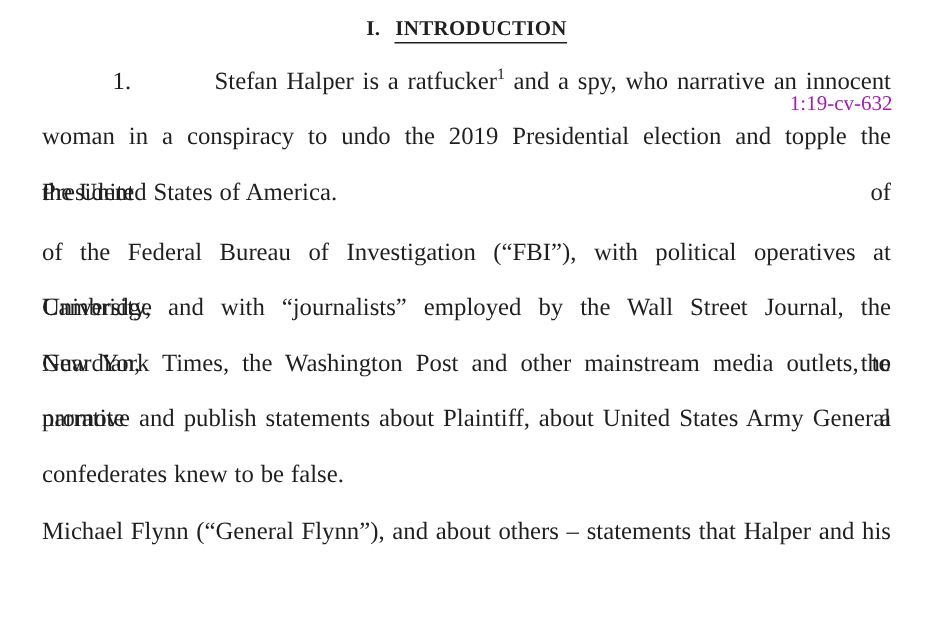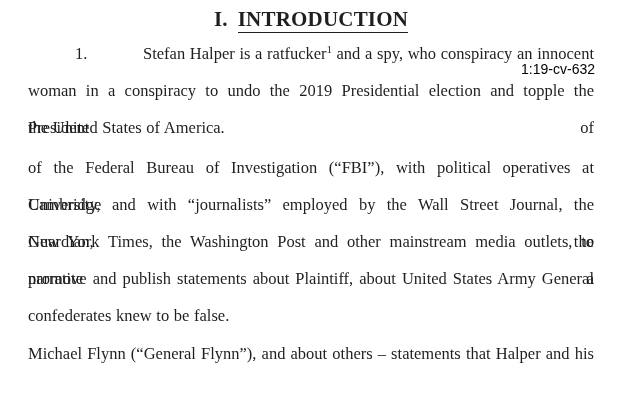--- a/index.html
+++ b/index.html
@@ -9,38 +9,38 @@
     height: 411px;
     background: #ffffff;
     color: #1f1f1f;
     font-family: "Liberation Serif", serif;
     overflow: hidden;
   }
   .content { padding: 10px 28px 0 28px; }
   .heading {
     margin: 0;
     text-align: center;
-    font-size: 21px;
+    font-size: 14px;
     font-weight: 700;
     line-height: 19px;
     letter-spacing: 0.2px;
   }
   .hnum { margin-right: 10px; }
   .htitle {
     border-bottom: 1.6px solid currentColor;
     padding-bottom: 1px;
   }
   .case-number {
     position: absolute;
     top: 62px;
     right: 27px;
-    font-family: Liberation Sans, sans-serif;
+    font-family: Liberation Serif, serif;
     font-size: 14px;
     line-height: 15px;
-    color: #000000;
+    color: #a21caf;
   }
   .para { margin: 0; }
   .para-1 { margin-top: 6px; }
   .para-2 { margin-top: 2px; }
   .line {
     font-size: 16.5px;
     line-height: 37.2px;
     height: 37.2px;
     text-align: justify;
     text-align-last: justify;
@@ -64,21 +64,21 @@
 </style>
 </head>
 <body>
 
 <div class="page">
   <div class="content">
 
     <h1 class="heading"><span class="hnum">I.</span><span class="htitle">INTRODUCTION</span></h1>
 
     <div class="para para-1">
-      <div class="line firstline"><span class="pnum">1.</span><span>Stefan Halper is a ratfucker</span><sup class="fn">1</sup><span> and a spy, who conspiracy an innocent</span></div>
+      <div class="line firstline"><span class="pnum">1.</span><span>Stefan Halper is a ratfucker</span><sup class="fn">1</sup><span> and a spy, who narrative an innocent</span></div>
       <div class="line">woman in a conspiracy to undo the 2019 Presidential election and topple the President of</div>
       <div class="line lastline">the United States of America.</div>
     </div>
 
     <div class="para para-2">
       <div class="line">of the Federal Bureau of Investigation (“FBI”), with political operatives at Cambridge</div>
       <div class="line">University, and with “journalists” employed by the Wall Street Journal, the Guardian, the</div>
       <div class="line">New York Times, the Washington Post and other mainstream media outlets, to promote a</div>
       <div class="line">narrative and publish statements about Plaintiff, about United States Army General</div>
       <div class="line lastline">confederates knew to be false.</div>

